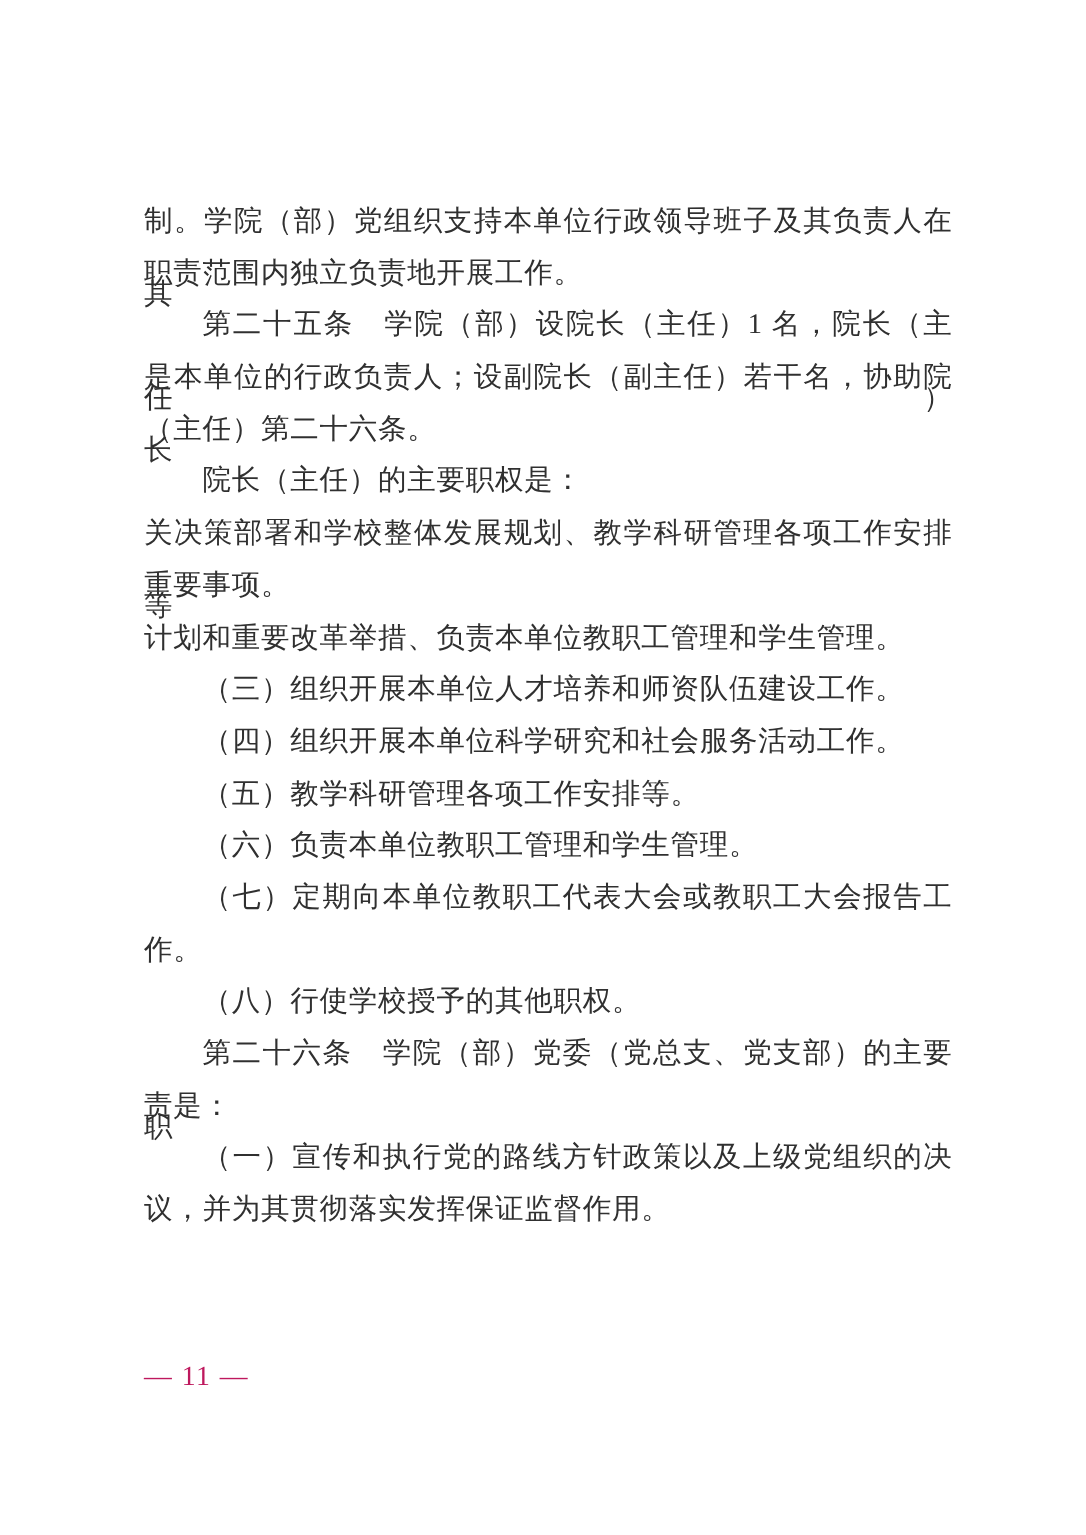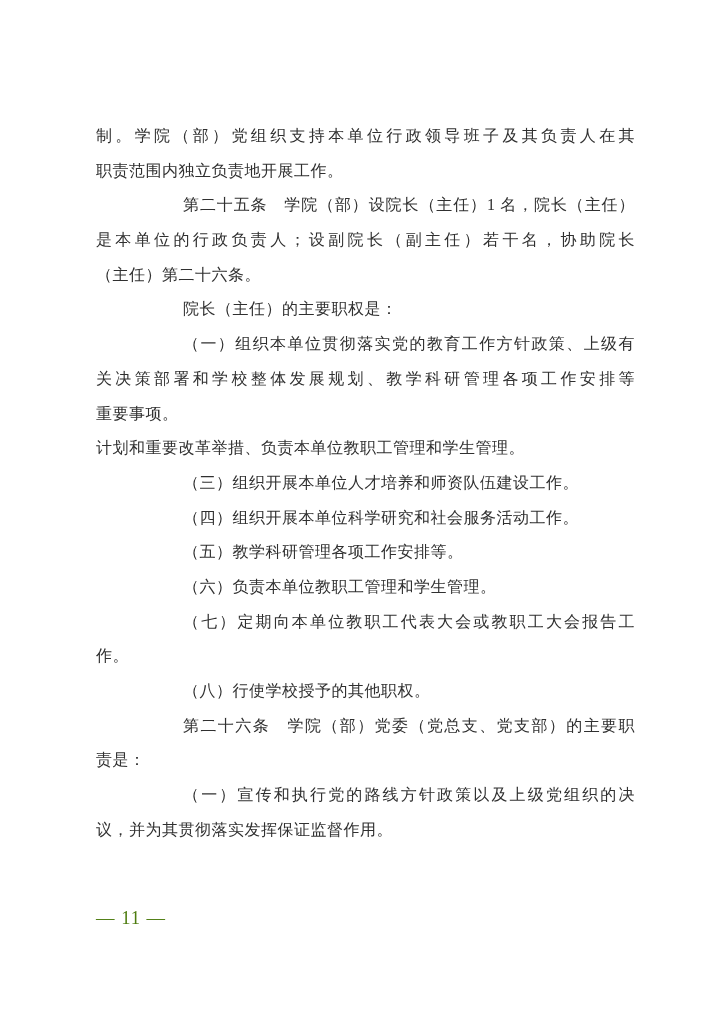--- a/index.html
+++ b/index.html
@@ -16,57 +16,55 @@
     font-family: "Liberation Serif", "DejaVu Serif", serif;
     color: #303030;
   }
   .text-block {
     position: absolute;
     left: 96px;
     top: 123px;
     width: 539px;
   }
   .line {
-    font-size: 16px;
-    line-height: 26px;
+    font-size: 19px;
+    line-height: 49px;
     height: 34.7px;
     letter-spacing: 0.5px;
     text-align: left;
     white-space: normal;
   }
   .line.fill {
     text-align: justify;
     text-align-last: justify;
   }
   .line.ind2 {
     text-indent: 39px;
-    margin-left: 48px;
   }
   .page-number {
     position: absolute;
     left: 96px;
     top: 905px;
     font-size: 18.5px;
     line-height: 26px;
     letter-spacing: 1px;
-    color: #4d7c0f;
+    color: #be185d;
   }
 </style>
 </head>
 <body>
 
 <div class="page">
   <div class="text-block">
       <div class="line fill">制。学院（部）党组织支持本单位行政领导班子及其负责人在其</div>
       <div class="line">职责范围内独立负责地开展工作。</div>
       <div class="line fill ind2">第二十五条　学院（部）设院长（主任）1 名，院长（主任）</div>
       <div class="line fill">是本单位的行政负责人；设副院长（副主任）若干名，协助院长</div>
       <div class="line">（主任）第二十六条。</div>
       <div class="line ind2">院长（主任）的主要职权是：</div>
-      <div class="line fill ind2">（一）组织本单位贯彻落实党的教育工作方针政策、上级有</div>
       <div class="line fill">关决策部署和学校整体发展规划、教学科研管理各项工作安排等</div>
       <div class="line">重要事项。</div>
       <div class="line">计划和重要改革举措、负责本单位教职工管理和学生管理。</div>
       <div class="line ind2">（三）组织开展本单位人才培养和师资队伍建设工作。</div>
       <div class="line ind2">（四）组织开展本单位科学研究和社会服务活动工作。</div>
       <div class="line ind2">（五）教学科研管理各项工作安排等。</div>
       <div class="line ind2">（六）负责本单位教职工管理和学生管理。</div>
       <div class="line fill ind2">（七）定期向本单位教职工代表大会或教职工大会报告工</div>
       <div class="line">作。</div>
       <div class="line ind2">（八）行使学校授予的其他职权。</div>

